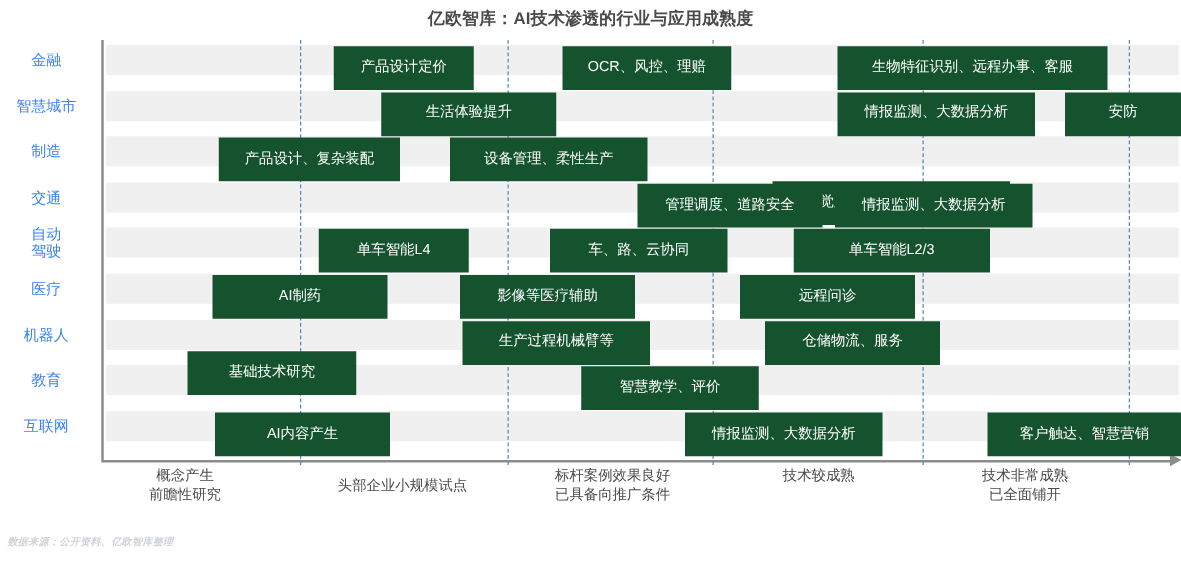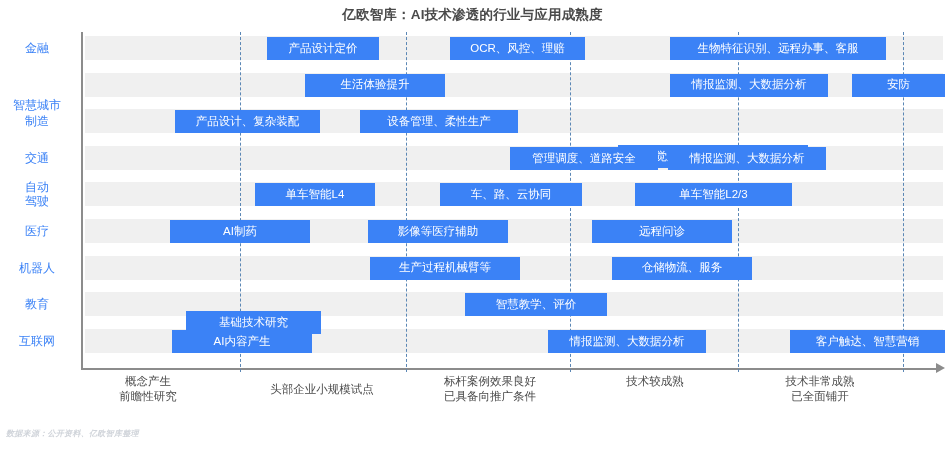--- a/index.html
+++ b/index.html
@@ -48,22 +48,22 @@
   }
 
   .gridline{
     position:absolute;top:0;width:0;height:340px;
     border-left:1.5px dashed #5b87b5;
   }
 
   
   .bar{
     position:absolute;
-    height:23px;
-    background:#3b82f6;
+    height:35px;
+    background:#14532d;
     color:#ffffff;
     font-size:11.5px;
     display:flex;align-items:center;justify-content:center;
     white-space:nowrap;
     box-sizing:border-box;
     padding:0 4px;
     line-height:1;
   }
 
   
@@ -135,33 +135,33 @@
         <div class="bar" style="left: 429px; width: 148px; top: 114.8px;">管理调度、道路安全</div>
         <div class="bar" style="left: 587px; width: 158px; top: 114.8px;">情报监测、大数据分析</div>
         <div class="bar" style="left: 174px; width: 120px; top: 151.4px;">单车智能L4</div>
         <div class="bar" style="left: 359px; width: 142px; top: 151.4px;">车、路、云协同</div>
         <div class="bar" style="left: 554px; width: 157px; top: 151.4px;">单车智能L2/3</div>
         <div class="bar" style="left: 89px; width: 140px; top: 188px;">AI制药</div>
         <div class="bar" style="left: 287px; width: 140px; top: 188px;">影像等医疗辅助</div>
         <div class="bar" style="left: 511px; width: 140px; top: 188px;">远程问诊</div>
         <div class="bar" style="left: 289px; width: 150px; top: 224.6px;">生产过程机械臂等</div>
         <div class="bar" style="left: 531px; width: 140px; top: 224.6px;">仓储物流、服务</div>
-        <div class="bar" style="left: 69px; width: 135px; top: 279px; margin-left: 36px;">基础技术研究</div>
+        <div class="bar" style="left: 69px; width: 135px; top: 249px;">基础技术研究</div>
         <div class="bar" style="left: 384px; width: 142px; top: 261.2px;">智慧教学、评价</div>
         <div class="bar" style="left: 91px; width: 140px; top: 297.8px;">AI内容产生</div>
         <div class="bar" style="left: 467px; width: 158px; top: 297.8px;">情报监测、大数据分析</div>
         <div class="bar" style="left: 709px; width: 155px; top: 297.8px;">客户触达、智慧营销</div>
       </div>
   </div>
 
   <div id="ylabels-layer">
       <div class="ylabel" style="top: 41px;">
         <span>金融</span>
       </div>
-      <div class="ylabel" style="top: 77.6px; margin-top: 20px;">
+      <div class="ylabel" style="top: 77.6px;">
         <span>智慧城市</span>
       </div>
       <div class="ylabel" style="top: 114.2px;">
         <span>制造</span>
       </div>
       <div class="ylabel" style="top: 150.8px;">
         <span>交通</span>
       </div>
       <div class="ylabel" style="top: 180.4px;">
         <span>自动</span>

